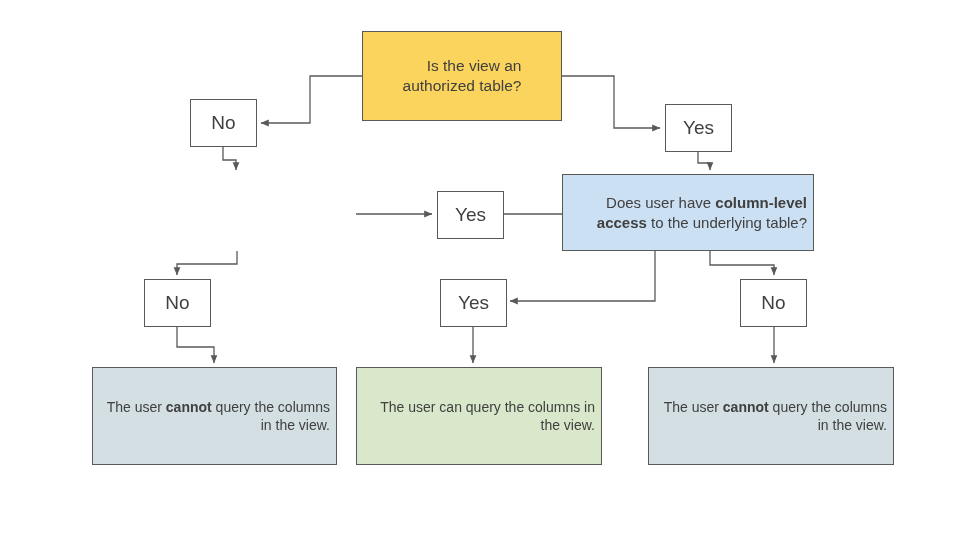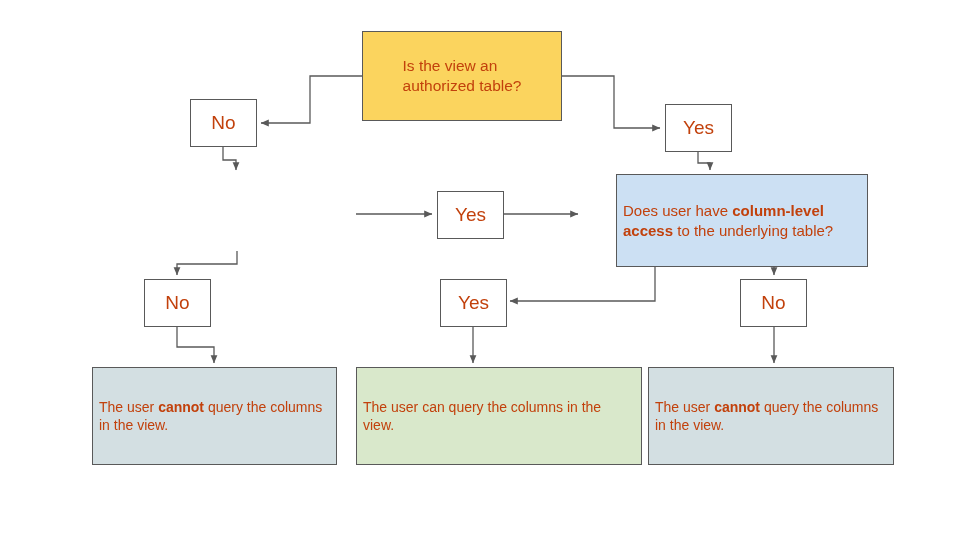--- a/index.html
+++ b/index.html
@@ -27,44 +27,44 @@
     height: 540px;
     pointer-events: none;
   }
   .node {
     position: absolute;
     box-sizing: border-box;
     border: 1px solid #595959;
     display: flex;
     align-items: center;
     justify-content: center;
-    text-align: left;
-    color: #c2410c;
+    text-align: right;
+    color: #404040;
     line-height: 1.32;
   }
   .node .txt {
     display: block;
     padding: 0 6px;
   }
   
   .q-root {
     left: 362px; top: 31px;
     width: 200px; height: 90px;
     background: #FBD45E;
     font-size: 15.5px;
   }
   .q-iam {
     left: 114px; top: 174px;
     width: 242px; height: 77px;
     background: #CCE0F3;
     font-size: 15px;
   }
   .q-col {
-    left: 616px; top: 174px;
-    width: 252px; height: 93px;
+    left: 562px; top: 174px;
+    width: 252px; height: 77px;
     background: #CCE0F3;
     font-size: 15px;
   }
   
   .small {
     background: #ffffff;
     font-size: 19px;
     width: 67px;
     height: 48px;
   }
@@ -78,21 +78,21 @@
   .outcome {
     font-size: 14px;
   }
   .o-left {
     left: 92px; top: 367px;
     width: 245px; height: 98px;
     background: #D3DFE2;
   }
   .o-mid {
     left: 356px; top: 367px;
-    width: 286px; height: 98px;
+    width: 246px; height: 98px;
     background: #D9E8CB;
   }
   .o-right {
     left: 648px; top: 367px;
     width: 246px; height: 98px;
     background: #D3DFE2;
   }
   .b { font-weight: bold; }
 </style>
 </head>

